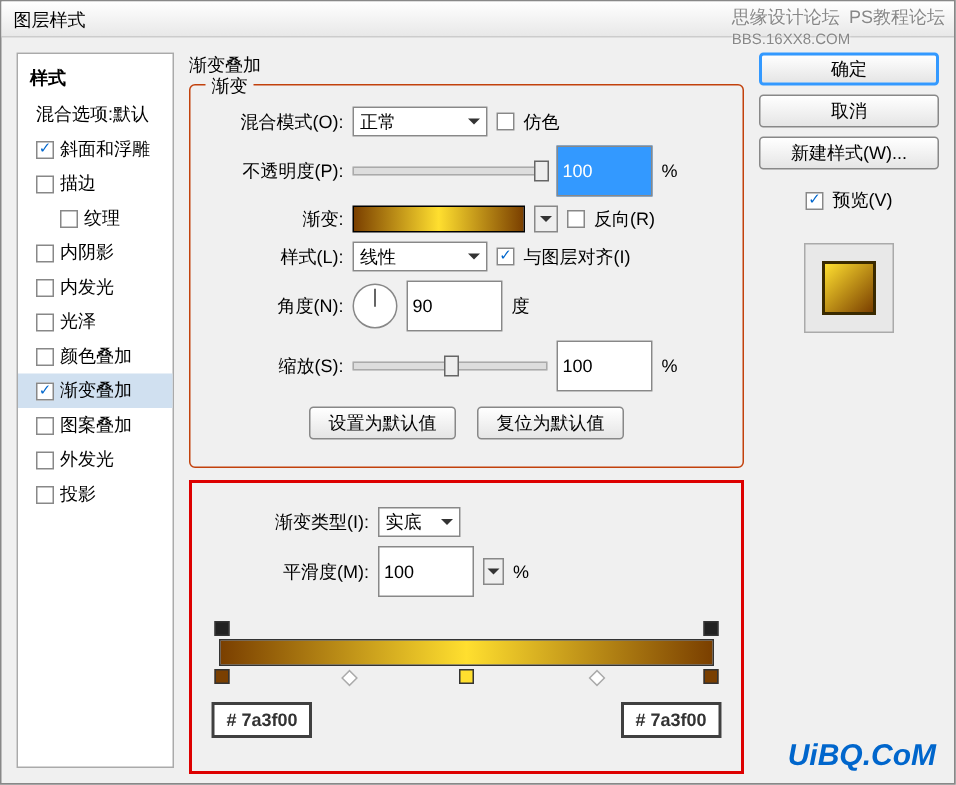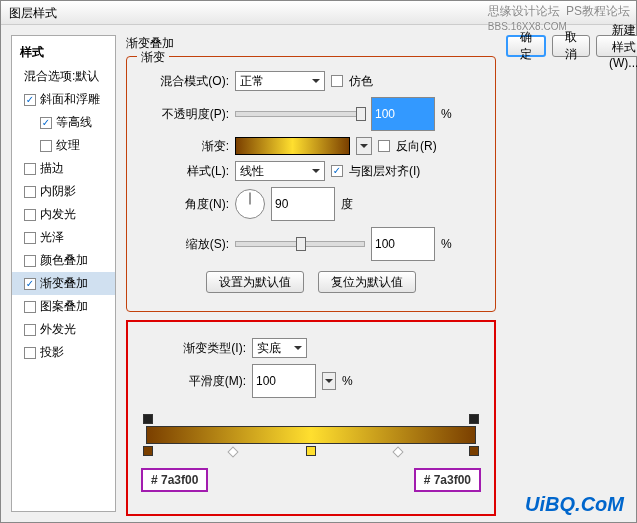--- a/index.html
+++ b/index.html
@@ -24,32 +24,32 @@
 .slider { height: 6px; background: #ddd; border: 1px solid #aaa; position: relative; flex: 1; max-width: 130px; }
 .slider-thumb { width: 10px; height: 14px; background: #eee; border: 1px solid #666; position: absolute; top: -5px; }
 .num { width: 64px; height: 18px; border: 1px solid #888; background: #fff; padding: 16px 3px; text-align: center; display: inline-flex; align-items: center; }
 .num.sel { background: #3399ff; color: #fff; }
 .gradient-sw { width: 115px; height: 18px; border: 1px solid #000; background: linear-gradient(to right,#7a3f00 0%,#ffdf2f 50%,#7a3f00 100%); display: inline-block; }
 .grad-dd { width: 16px; height: 18px; border: 1px solid #888; background: #eee; display: inline-flex; align-items: center; justify-content: center; }
 .grad-dd::after { content:""; border:4px solid transparent; border-top-color:#333; margin-top:4px; }
 .angle-dial { width: 30px; height: 30px; border: 1px solid #888; border-radius: 50%; position: relative; background: #fff; }
 .angle-dial::after { content:""; position:absolute; width:12px; height:1px; background:#333; top:14px; left:14px; transform-origin:left; transform:rotate(-90deg);}
 .btn { height: 22px; padding: 0 12px; border: 1px solid #888; background: linear-gradient(#fff,#e5e5e5); border-radius: 3px; cursor: pointer; display: inline-flex; align-items: center; justify-content: center; }
-.rightcol { width: 120px; display: flex; flex-direction: row; gap: 6px; align-items: stretch; text-align: center; }
+.rightcol { width: 120px; display: flex; flex-direction: column; gap: 6px; align-items: stretch; }
 .rightcol .btn { width: 100%; }
 .btn.primary { border: 2px solid #3399ff; }
 .preview-box { width: 60px; height: 60px; margin: 8px auto; background:#e8e8e8; border:1px solid #aaa; display:flex; align-items:center; justify-content:center;}
 .preview-box .inner { width:36px; height:36px; background: linear-gradient(135deg,#ffdf2f,#7a3f00); border:2px solid #3a2a00;}
 .red-box { border: 2px solid #d00; padding: 10px 18px 16px; }
 .grad-editor { position: relative; height: 50px; margin: 10px 0; }
 .grad-bar { position: absolute; left: 0; right: 0; top: 18px; height: 18px; border:1px solid #333; background: linear-gradient(to right,#7a3f00 0%,#ffdf2f 50%,#7a3f00 100%); }
 .stop-top { position:absolute; top:6px; width:10px; height:10px; border:1px solid #333; background:#222;}
 .stop-bot { position:absolute; top:38px; width:10px; height:10px; border:1px solid #333;}
 .diamond { position:absolute; top:40px; width:8px; height:8px; border:1px solid #aaa; transform: rotate(45deg); background:#fff;}
-.color-tag { border:2px solid #a21caf; background:#fff; padding:3px 8px; font-weight:bold; color:#333; position:absolute;}
+.color-tag { border:2px solid #404040; background:#fff; padding:3px 8px; font-weight:bold; color:#333; position:absolute;}
 .watermark { position: absolute; top: 2px; right: 6px; color: #888; font-size: 11px; text-shadow: 0 0 2px #fff;}
 .logo { position:absolute; bottom:6px; right:12px; color:#0066cc; font-style:italic; font-size:20px; font-weight:bold;}
 </style>
 </head>
 <body>
 
 <div class="dialog">
   <div class="watermark">
     <span>思缘设计论坛</span>&nbsp;
     <span style="font-size:12px">PS教程论坛</span><br>
@@ -61,31 +61,27 @@
   <div class="content">
     <div class="sidebar">
       <div class="sb-header">样式</div>
       <div class="sb-item">
           <span>混合选项:默认</span>
         </div>
       <div class="sb-item">
           <span class="cb checked"></span>
           <span>斜面和浮雕</span>
         </div>
+      <div class="sb-item">
+          <span class="cb"></span>
+          <span>描边</span>
+        </div>
       <div class="sb-item indent">
-          <span class="cb checked"></span>
-          <span>等高线</span>
-        </div>
-      <div class="sb-item indent">
           <span class="cb"></span>
           <span>纹理</span>
-        </div>
-      <div class="sb-item">
-          <span class="cb"></span>
-          <span>描边</span>
         </div>
       <div class="sb-item">
           <span class="cb"></span>
           <span>内阴影</span>
         </div>
       <div class="sb-item">
           <span class="cb"></span>
           <span>内发光</span>
         </div>
       <div class="sb-item">

